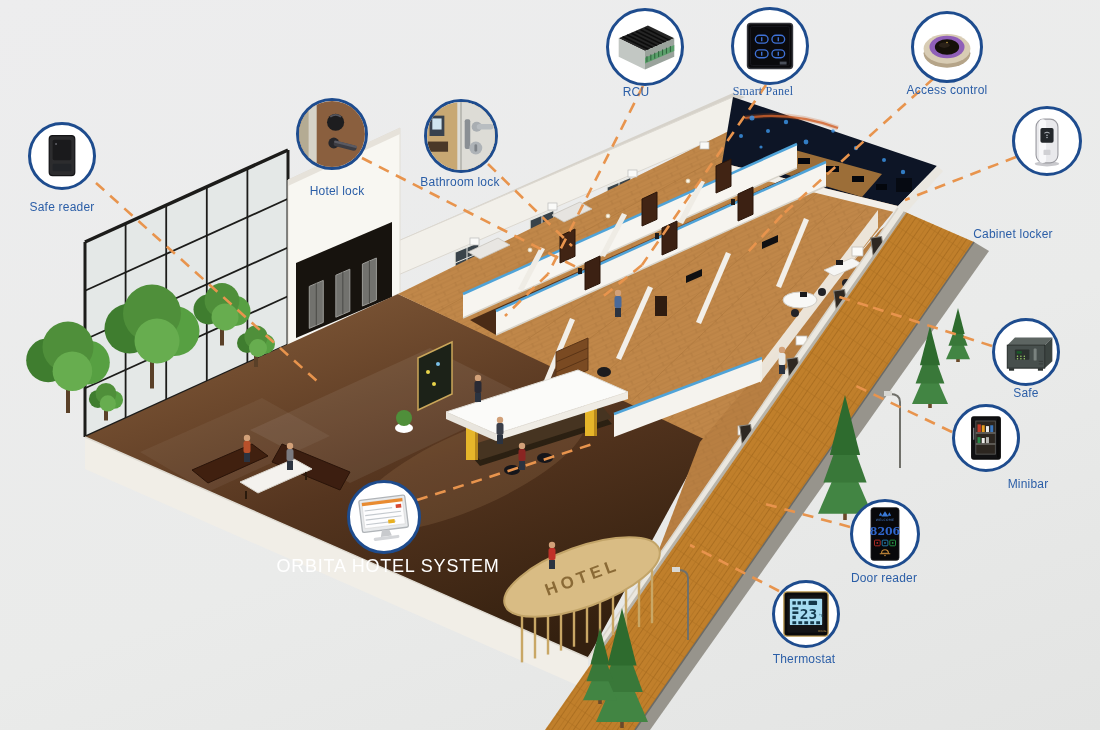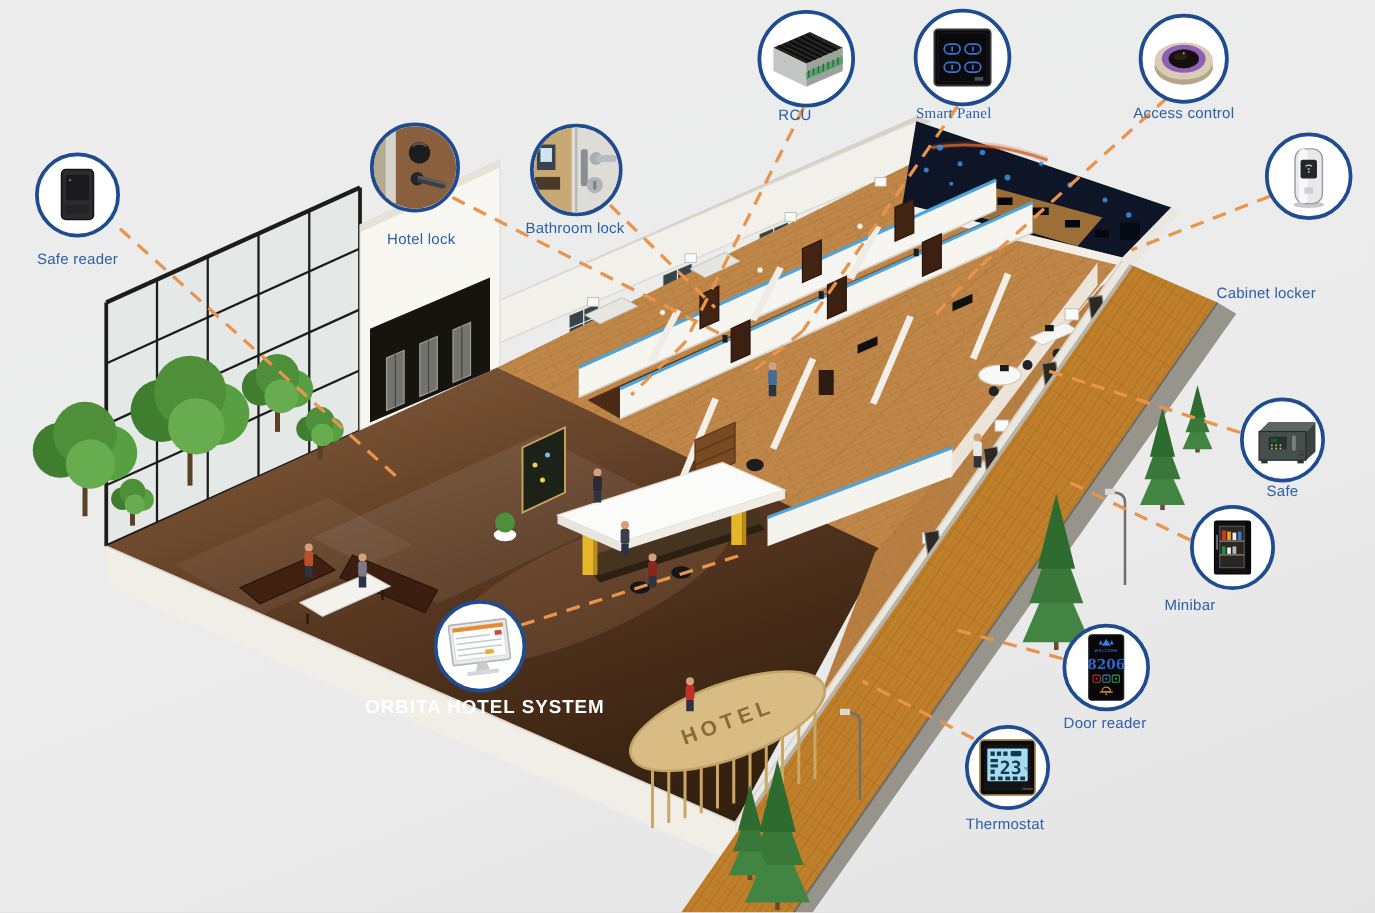--- a/index.html
+++ b/index.html
@@ -5,21 +5,21 @@
   html,body{margin:0;padding:0;background:#dfe0df;}
   #stage{position:relative;width:1100px;height:730px;overflow:hidden;
          background:linear-gradient(160deg,#ededee 0%,#eaebea 60%,#e3e4e3 100%);
          font-family:"Liberation Sans",sans-serif;}
   #scene{position:absolute;left:0;top:0;width:1100px;height:730px;}
   .callout{position:absolute;background:#ffffff;border:3px solid #1e4c8e;border-radius:50%;
            box-sizing:border-box;overflow:hidden;text-align:right;}
   .callout svg{position:absolute;left:-3px;top:-3px;width:calc(100% + 6px);height:calc(100% + 6px);}
   .clabel{position:absolute;transform:translate(-50%,-50%);white-space:nowrap;
           font-size:12px;font-weight:500;color:#2b5ea7;letter-spacing:.2px;}
-  .clabel.light{font-size:15px;font-weight:700;color:#ffffff;letter-spacing:.8px;}
+  .clabel.light{font-size:18px;font-weight:400;color:#ffffff;letter-spacing:.8px;}
 </style>
 </head>
 <body>
 
 <div id="stage">
 <svg id="scene" viewBox="0 0 1100 730">
   <defs>
     <linearGradient id="lobbyGrad" x1="300" y1="290" x2="430" y2="680" gradientUnits="userSpaceOnUse">
       <stop offset="0" stop-color="#7d5636"></stop>
           <stop offset="0.5" stop-color="#55351f"></stop>
@@ -576,21 +576,21 @@
         <rect x="-5" y="-15" width="3.5" height="8" fill="#e8a020"></rect>
         <rect x="0" y="-14" width="3.5" height="7" fill="#ececea"></rect>
         <rect x="5" y="-15" width="3.5" height="8" fill="#3a78c0"></rect>
         <rect x="-10" y="-1" width="3.5" height="7" fill="#2a8a4a"></rect>
         <rect x="-5" y="0" width="3.5" height="6" fill="#ececea"></rect>
         <rect x="0" y="-1" width="3.5" height="7" fill="#b8b8b4"></rect>
         <rect x="13" y="-23" width="3" height="46" fill="#0a0a0a"></rect>
         <line x1="-14.5" y1="-12" x2="-14.5" y2="2" stroke="#77777a" stroke-width="1.6"></line>
       </svg>
     </div>
-    <div class="clabel" style="left: 952px; top: 484px;">Minibar</div>
+    <div class="clabel" style="left: 1028px; top: 484px;">Minibar</div>
     <div class="callout" style="left: 850px; top: 499px; width: 70px; height: 70px;">
       <svg viewBox="-40 -40 80 80">
         <rect x="-16" y="-30" width="32" height="60" rx="3" fill="#08080a" stroke="#202024" stroke-width="1"></rect>
         <polygon points="0,-26 -4,-20 4,-20" fill="#3a7ad8"></polygon>
         <polygon points="-5,-25 -3,-21 -7,-21" fill="#3a7ad8"></polygon>
         <polygon points="5,-25 7,-21 3,-21" fill="#3a7ad8"></polygon>
         <text x="0" y="-14.5" text-anchor="middle" font-size="3.6" fill="#4a86da" font-family="DejaVu Sans,sans-serif" letter-spacing="0.4">WELCOME</text>
         <text x="0" y="1" text-anchor="middle" font-size="12.5" font-weight="bold" fill="#2f66cc" font-family="DejaVu Serif,serif">8206</text>
         <g fill="none" stroke-width="1">
           <rect x="-12" y="7" width="6.5" height="6.5" rx="1" stroke="#c03028"></rect>

